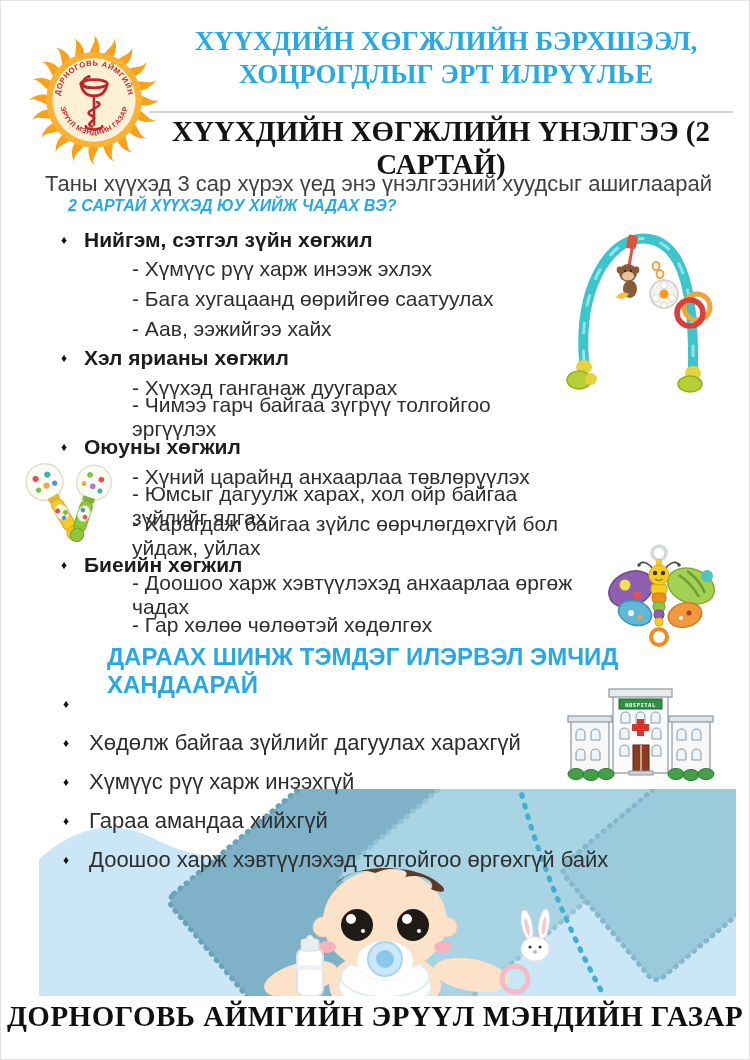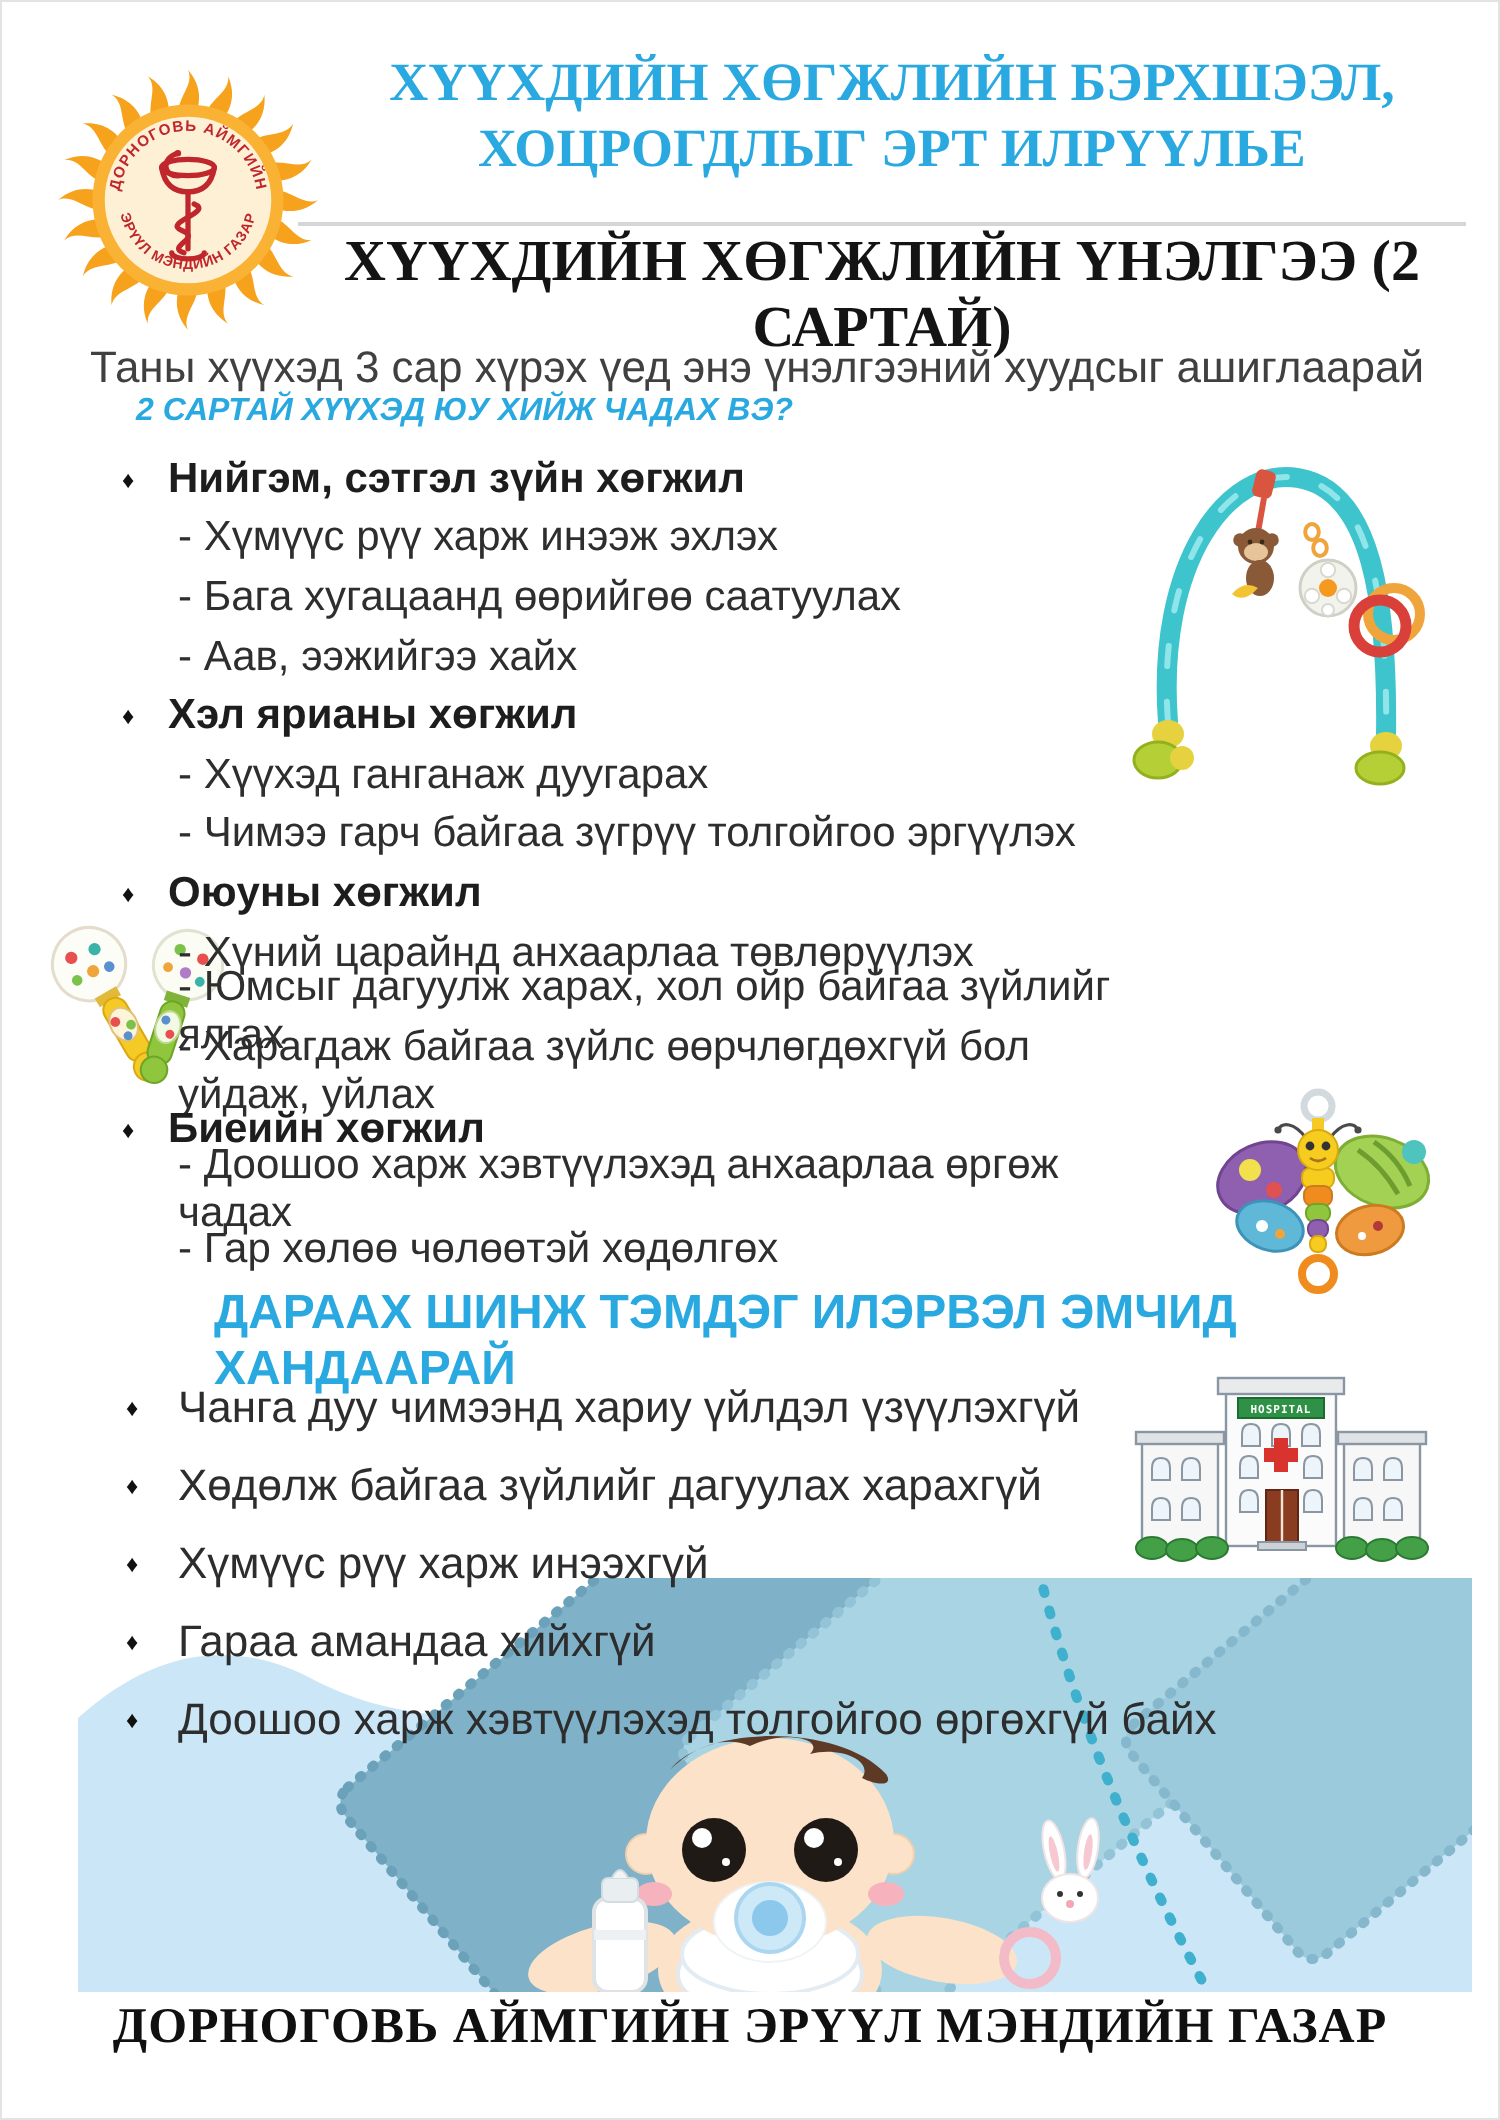--- a/index.html
+++ b/index.html
@@ -16,41 +16,41 @@
   .black-title { position:absolute; left:148px; top:114px; width:584px; text-align:center;
                  font-family:"Liberation Serif","DejaVu Serif",serif; font-weight:bold;
                  font-size:29px; color:#141414; }
   .instruction { position:absolute; left:44px; top:170px; font-size:22px; color:#404040; }
 
   
   .sec1-heading { position:absolute; left:67px; top:196px; font-size:16px; font-weight:bold; color:#29a9e0;font-style:italic; }
   .dev-list { position:absolute; left:58px; top:224px; width:520px; z-index:2; }
   .g-title { display:flex; align-items:center; gap:15px; height:29.6px;
              font-weight:bold; font-size:21px; color:#1d1d1d; }
-  .g-item  { height:29.6px; display:flex; align-items:center; margin-left:30px;
+  .g-item  { height:29.6px; display:flex; align-items:center; margin-left:73px;
              font-size:21px; color:#2e2e2e; }
   .bullet  { font-size:12px; color:#111; width:10px; text-align:center; }
 
   
   .sec2-heading { position:absolute; left:62px; top:642px; font-size:24px; font-weight:bold;
                   color:#29a9e0; z-index:3;margin-left:44px; }
   .warn-list { position:absolute; left:60px; top:684px; width:560px; z-index:3; }
   .warn-item { display:flex; align-items:center; gap:18px; height:38.8px; font-size:22px; color:#2d2d2d; }
 
   
   .img { position:absolute; z-index:1; }
   .toy-arch  { left:543px; top:220px; width:188px; height:172px; }
   .maracas   { left:16px;  top:446px; width:106px; height:106px; }
   .butterfly { left:594px; top:542px; width:134px; height:110px; }
   .hospital  { left:562px; top:682px; width:160px; height:104px; }
   .hero      { left:38px;  top:788px; width:697px; height:207px; z-index:0; }
 
   .footer { position:absolute; left:0; top:999px; width:100%; text-align:center;
             font-family:"Liberation Serif","DejaVu Serif",serif; font-weight:bold;
-            font-size:25px; letter-spacing:0.5px; color:#101010; }
+            font-size:29px; letter-spacing:0.5px; color:#101010; }
 </style>
 </head>
 <body>
 
 <div class="page">
 
   <svg class="logo" viewBox="0 0 128 128">
     <defs>
       <path id="ray" d="M-5,-43 C-4,-52 3,-57 0,-64 C7,-56 6,-48 4,-43 Z"></path>
       <path id="arcT" d="M-34,0 A34,34 0 0 1 34,0"></path>
@@ -137,21 +137,20 @@
       <span>Биеийн хөгжил</span>
     </div>
     <div class="g-item">- Доошоо харж хэвтүүлэхэд анхаарлаа өргөж чадах</div>
     <div class="g-item">- Гар хөлөө чөлөөтэй хөдөлгөх</div>
   </div>
 
   <div class="sec2-heading">ДАРААХ ШИНЖ ТЭМДЭГ ИЛЭРВЭЛ ЭМЧИД ХАНДААРАЙ</div>
   <div class="warn-list">
     <div class="warn-item">
       <span class="bullet">♦</span>
-      <span>Чанга дуу чимээнд хариу үйлдэл үзүүлэхгүй</span>
     </div>
     <div class="warn-item">
       <span class="bullet">♦</span>
       <span>Хөдөлж байгаа зүйлийг дагуулах харахгүй</span>
     </div>
     <div class="warn-item">
       <span class="bullet">♦</span>
       <span>Хүмүүс рүү харж инээхгүй</span>
     </div>
     <div class="warn-item">

